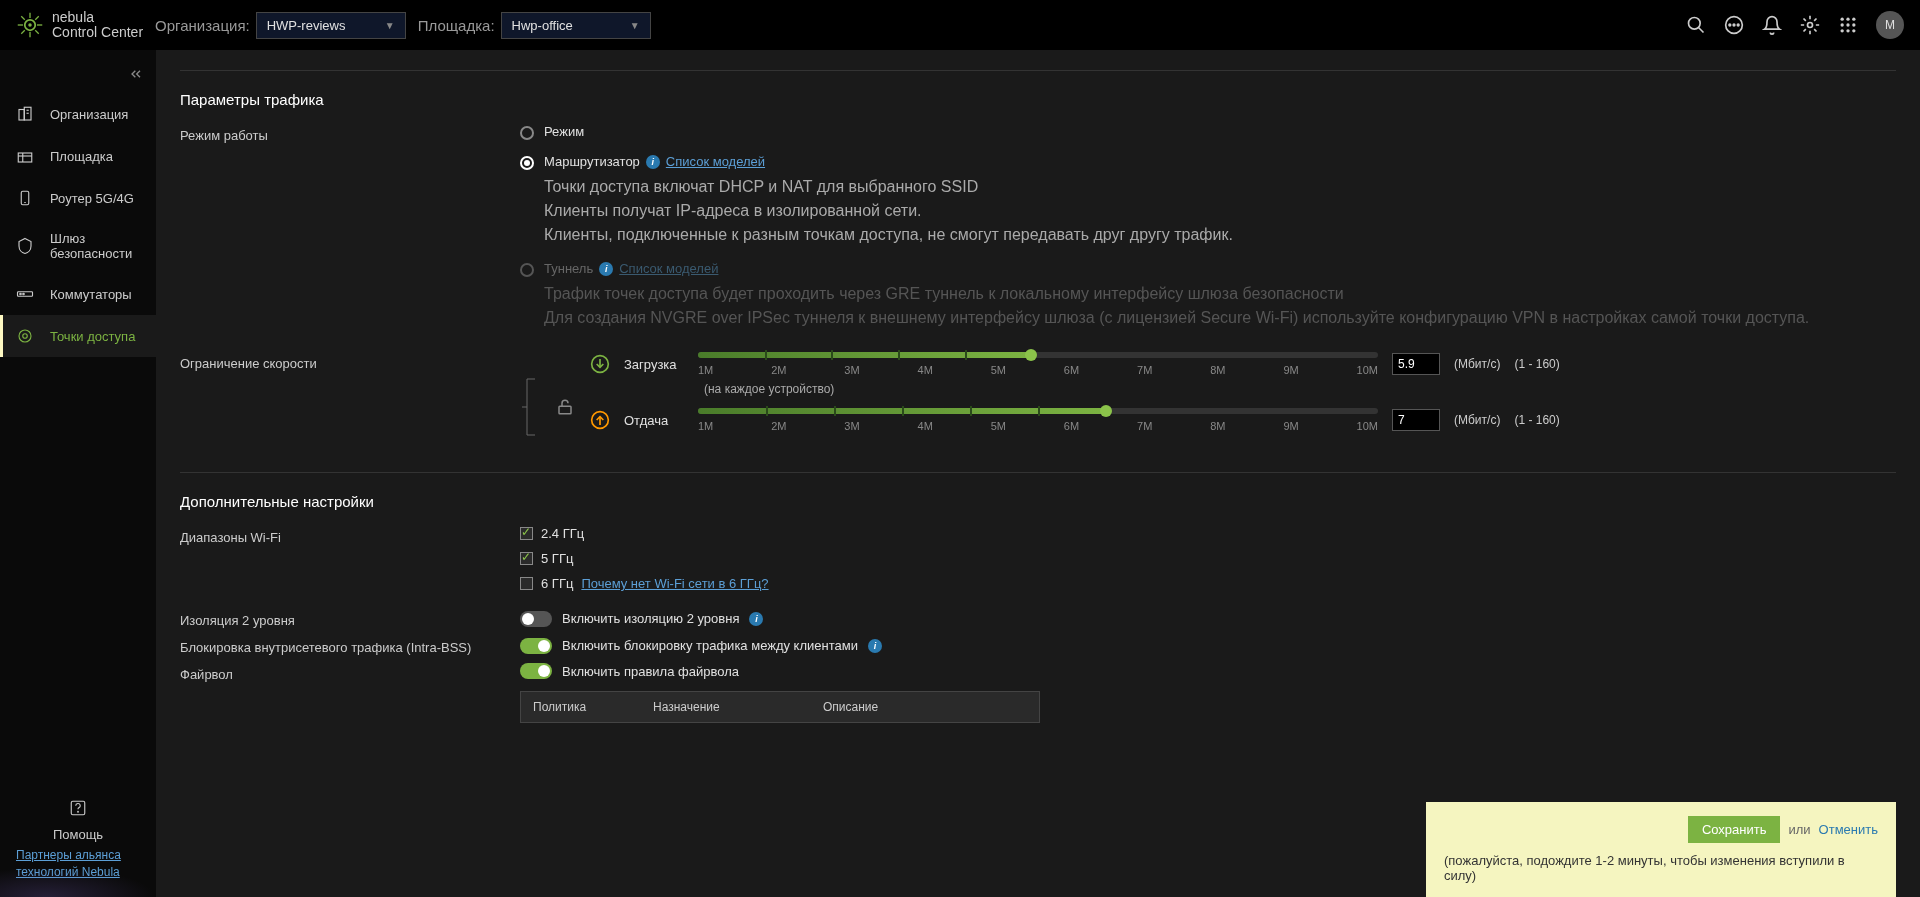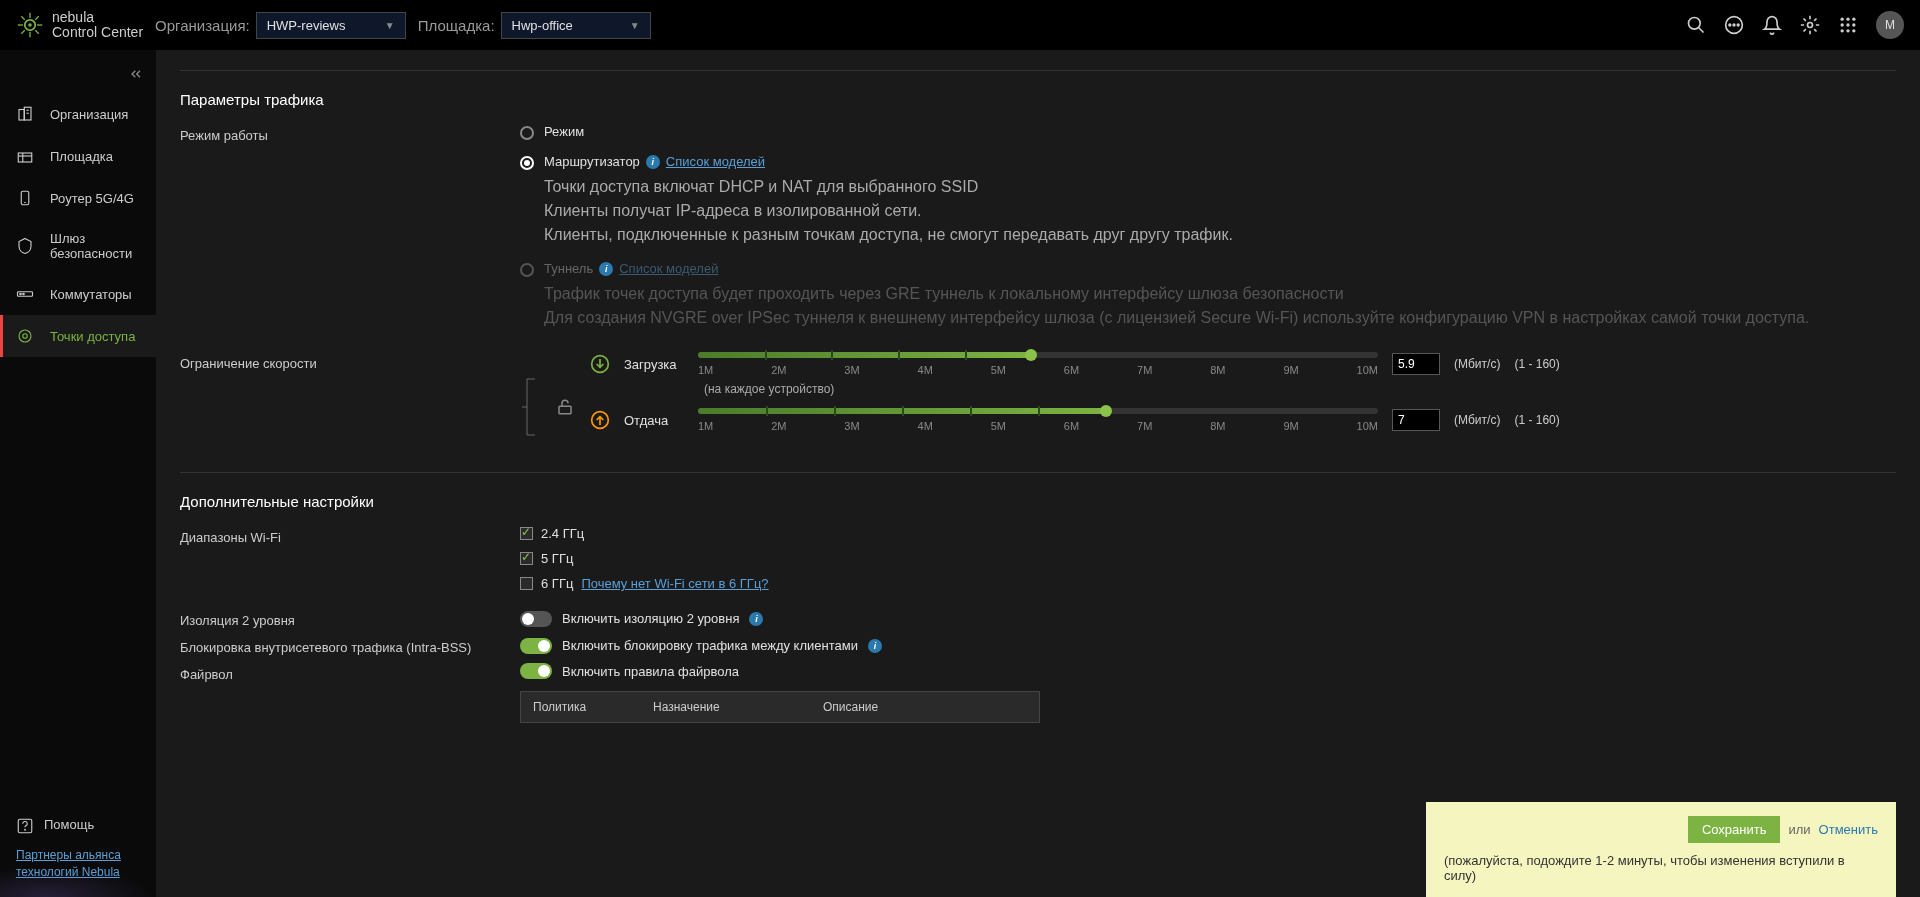--- a/index.html
+++ b/index.html
@@ -13,24 +13,24 @@
 .select-label { color: #999; font-size: 15px; }
 .select-box { background: #0f172a; border: 1px solid #444; padding: 5px 10px; min-width: 150px; display: flex; justify-content: space-between; align-items: center; cursor: pointer; }
 .select-box .chev { color: #888; font-size: 10px; }
 .topbar-right { margin-left: auto; display: flex; align-items: center; gap: 18px; }
 .topbar-icon { width: 20px; height: 20px; cursor: pointer; color: #ccc; }
 .avatar { width: 28px; height: 28px; border-radius: 50%; background: #555; display: flex; align-items: center; justify-content: center; font-size: 12px; }
 .body { display: flex; flex: 1; overflow: hidden; }
 .sidebar { width: 156px; background: #0a0a0a; display: flex; flex-direction: column; padding-top: 8px; position: relative; }
 .collapse-btn { align-self: flex-end; padding: 8px 12px; color: #888; cursor: pointer; }
 .nav-item { display: flex; align-items: center; gap: 16px; padding: 12px 16px; color: #ccc; cursor: pointer; font-size: 13px; }
-.nav-item.active { background: #1a1a1a; color: #7cb342; border-left: 3px solid #ef4444; padding-left: 13px; }
+.nav-item.active { background: #1a1a1a; color: #7cb342; border-left: 3px solid #fef9c3; padding-left: 13px; }
 .nav-icon { width: 18px; height: 18px; flex-shrink: 0; }
 .sidebar-bottom { margin-top: auto; padding: 16px; }
-.help-item { display: flex; gap: 10px; color: #ccc; cursor: pointer; margin-bottom: 12px; }
+.help-item { display: flex; align-items: center; gap: 10px; color: #ccc; cursor: pointer; margin-bottom: 5px; flex-direction: column; }
 .partner-link { color: #5c9fd6; text-decoration: underline; font-size: 12px; line-height: 1.4; cursor: pointer; }
 .main { flex: 1; overflow-y: auto; background: #1a1a1a; padding: 0 24px 24px 24px; position: relative; }
 .section { border-top: 1px solid #333; padding-top: 20px; margin-top: 20px; }
 .section-title { font-size: 15px; color: #fff; margin-bottom: 16px; }
 .row { display: flex; margin-bottom: 8px; }
 .row-label { width: 340px; color: #ccc; padding-top: 4px; flex-shrink: 0; }
 .row-content { flex: 1; }
 .radio-opt { display: flex; align-items: flex-start; gap: 10px; margin-bottom: 14px; }
 .radio { width: 14px; height: 14px; border: 2px solid #888; border-radius: 50%; margin-top: 2px; flex-shrink: 0; position: relative; }
 .radio.sel { border-color: #fff; }

